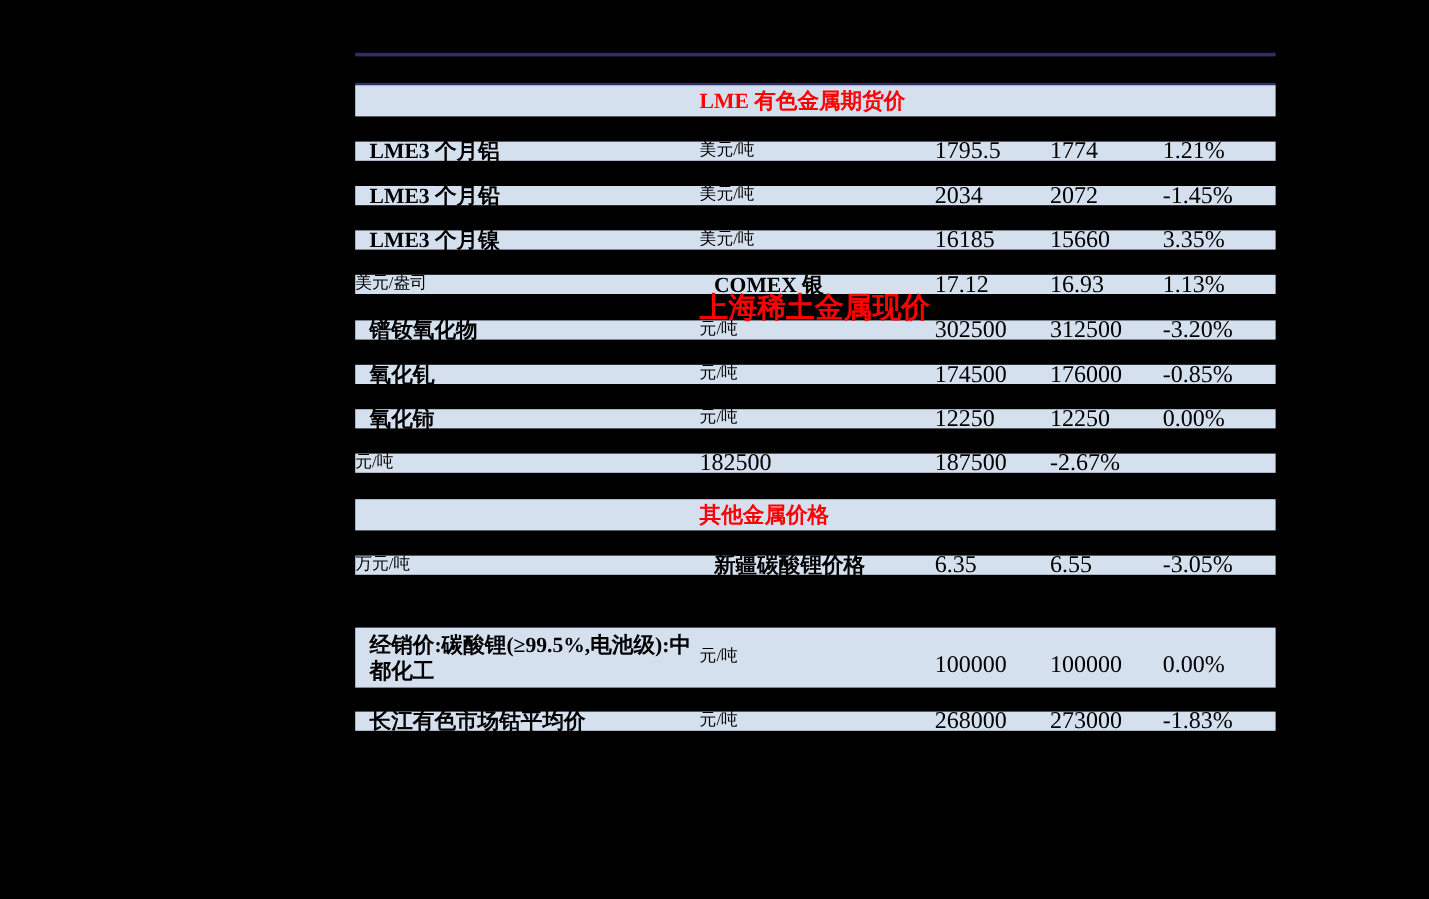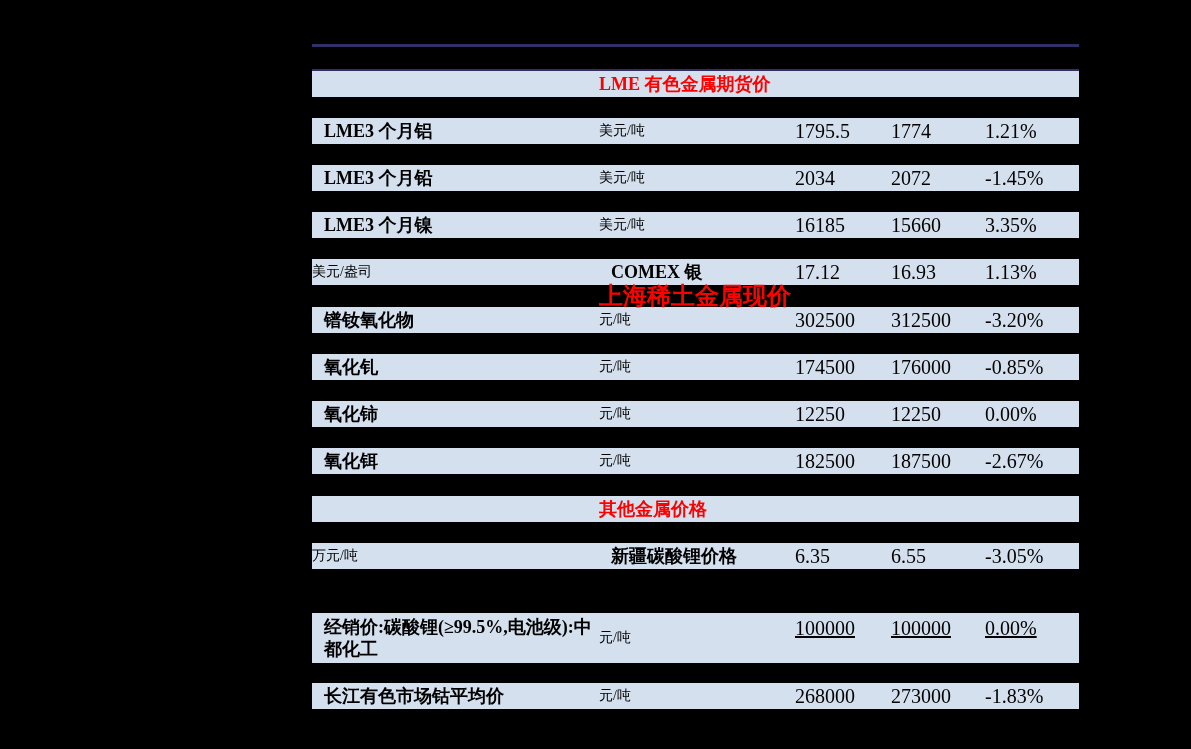--- a/index.html
+++ b/index.html
@@ -12,21 +12,21 @@
     font-family: "Liberation Serif", "DejaVu Serif", serif;
   }
   .stage {
     position: relative;
     width: 1191px;
     height: 749px;
     background: #000000;
   }
   .table-wrap {
     position: absolute;
-    left: 312px;
+    left: 296px;
     top: 44px;
     width: 767px;
   }
   .rule {
     width: 100%;
     background: #312f66;
   }
   .rule.thick { height: 3px; }
   .rule.thin  { height: 2px; margin-top: 22px; }
 
@@ -52,21 +52,21 @@
   .plain-title .title-text {
     margin-left: 287px;
     color: #ff0000;
     font-weight: bold;
     font-size: 24px;
     white-space: nowrap;
   }
 
   .row {
     background: #d4e0ee;
-    height: 26px;
+    height: 16px;
     margin-top: 21px;
     display: grid;
     grid-template-columns: 287px 196px 96px 94px auto;
     align-items: center;
     color: #000000;
   }
   .row.tall { height: 50px; }
   .row .cell { overflow: hidden; }
   .cell-name {
     padding-left: 12px;
@@ -76,21 +76,21 @@
   }
   .cell-unit {
     font-size: 14px;
     line-height: 20px;
   }
   .cell-num {
     font-size: 20px;
     line-height: 22px;
     white-space: nowrap;
   }
-  .row.tall .cell-num { align-self: start; padding-top: 4px; text-decoration: underline; }
+  .row.tall .cell-num { align-self: start; padding-top: 20px; }
   .row.tall .cell-unit { align-self: center; }
 
   
   .mt0  { margin-top: 0 !important; }
   .mt20 { margin-top: 20px !important; }
   .mt22 { margin-top: 22px !important; }
   .mt44 { margin-top: 44px !important; }
 </style>
 </head>
 <body>
@@ -158,21 +158,20 @@
 
   <div class="row">
     <div class="cell cell-name">氧化铈</div>
     <div class="cell cell-unit">元/吨</div>
     <div class="cell cell-num">12250</div>
     <div class="cell cell-num">12250</div>
     <div class="cell cell-num">0.00%</div>
   </div>
 
   <div class="row">
-    <div class="cell cell-name">氧化铒</div>
     <div class="cell cell-unit">元/吨</div>
     <div class="cell cell-num">182500</div>
     <div class="cell cell-num">187500</div>
     <div class="cell cell-num">-2.67%</div>
   </div>
 
   <div class="band-title mt22">
     <span class="title-text">其他金属价格</span>
   </div>
 

